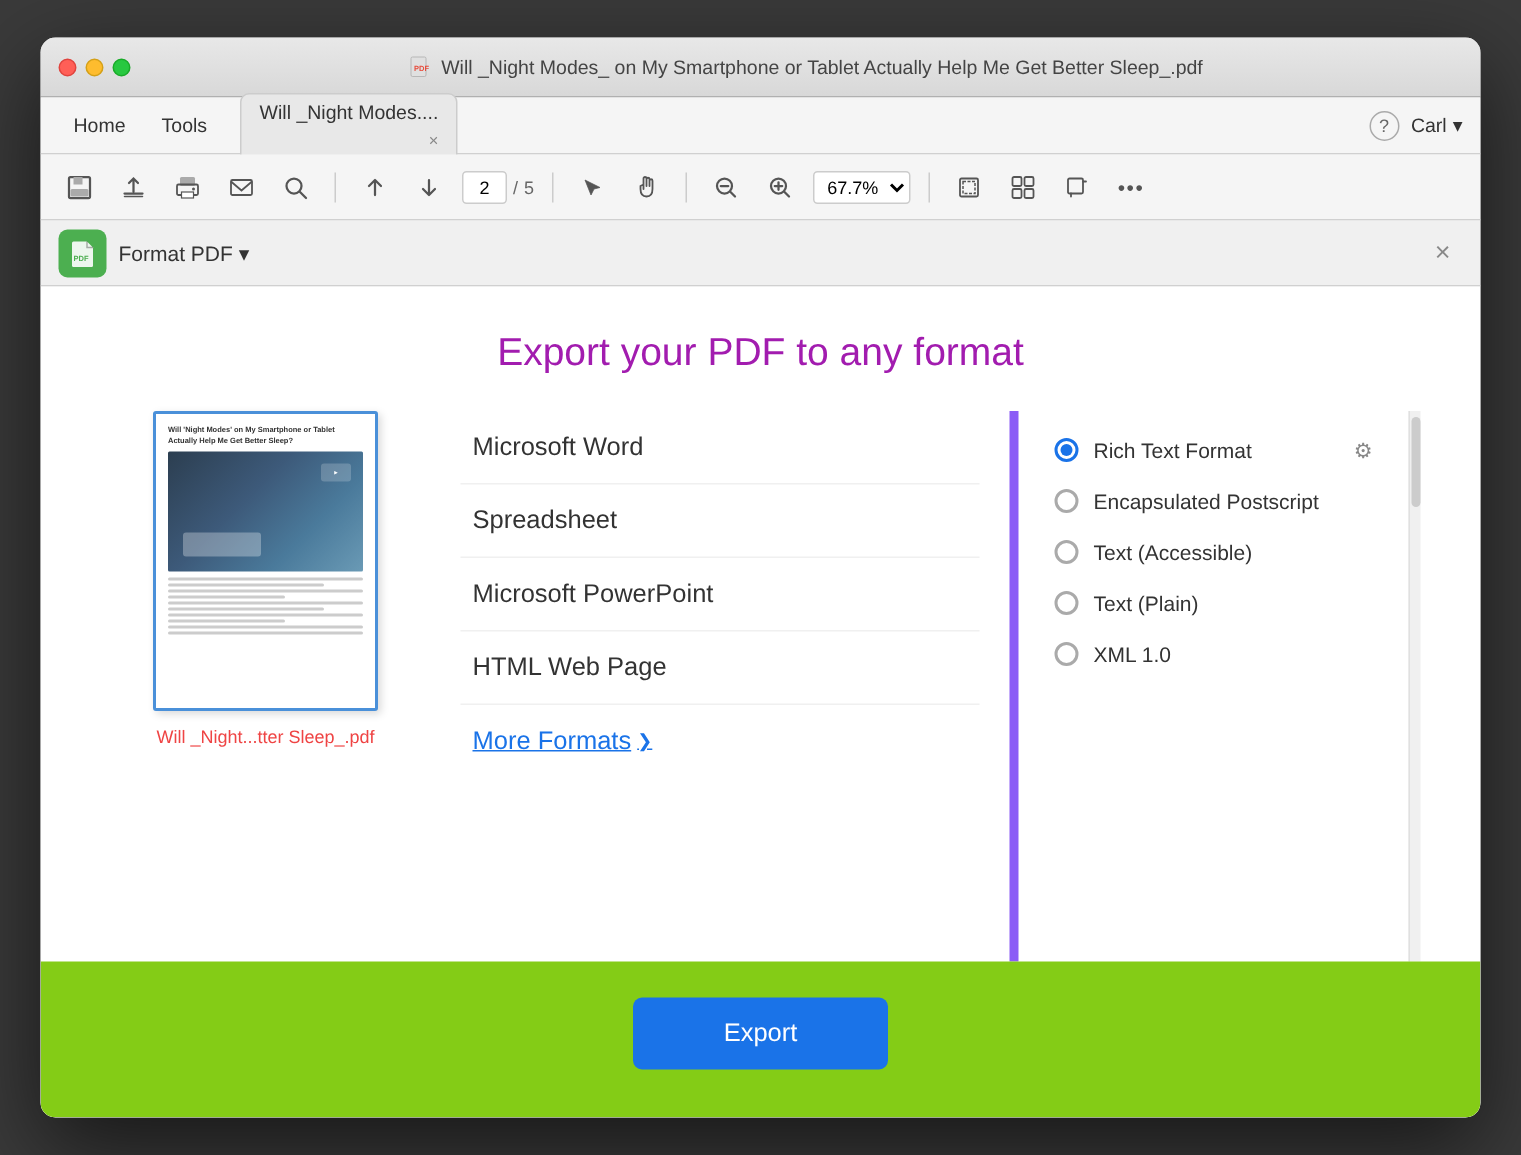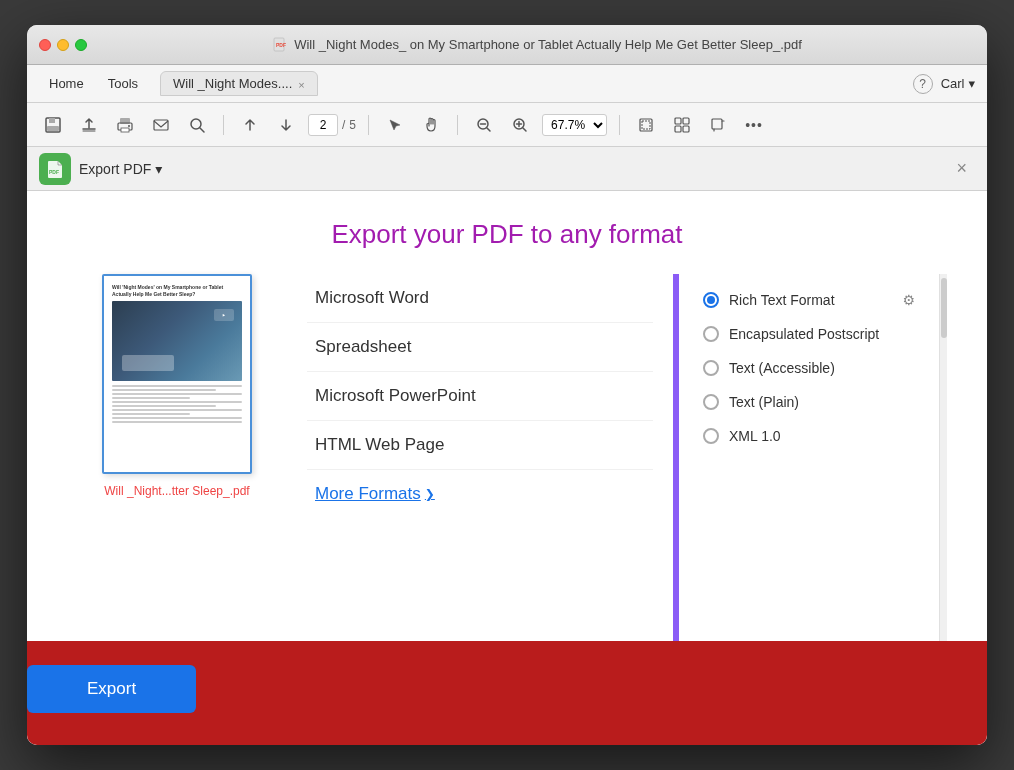--- a/index.html
+++ b/index.html
@@ -87,20 +87,21 @@
       padding: 4px 12px;
       font-size: 13px;
       color: #333;
       background: #e8e8e8;
       border: 1px solid #ccc;
       border-radius: 6px 6px 0 0;
       display: flex;
       align-items: flex-end;
       gap: 6px;
       cursor: pointer;
+      flex-direction: column;
     }
     .tab-close {
       font-size: 11px;
       color: #888;
       cursor: pointer;
     }
     .menubar-right {
       display: flex;
       align-items: center;
       gap: 8px;
@@ -176,20 +177,21 @@
       align-items: center;
     }
     .zoom-select {
       height: 22px;
       border: 1px solid #ccc;
       border-radius: 3px;
       font-size: 12px;
       padding: 0 4px;
       background: white;
       cursor: pointer;
+      text-align: center;
     }
     
     .export-panel-bar {
       background: #f0f0f0;
       height: 44px;
       display: flex;
       align-items: center;
       padding: 0 12px;
       border-bottom: 1px solid #d0d0d0;
       flex-shrink: 0;
@@ -375,22 +377,23 @@
     }
     .subformat-settings {
       margin-left: auto;
       color: #888;
       font-size: 14px;
       cursor: pointer;
     }
     
     .export-button-area {
       display: flex;
+      justify-content: center;
       padding: 24px 0 32px;
-      background: #b91c1c;
+      background: #84cc16;
       flex-shrink: 0;
     }
     .export-button {
       background: #1a73e8;
       color: white;
       border: none;
       padding: 14px 60px;
       font-size: 17px;
       font-weight: 500;
       border-radius: 6px;
@@ -560,21 +563,21 @@
 
   <div class="export-panel-bar">
     <div class="export-icon">
       <svg width="20" height="20" viewBox="0 0 20 20" fill="none">
         <path d="M5 2h8l4 4v12a1 1 0 01-1 1H4a1 1 0 01-1-1V3a1 1 0 011-1z" fill="rgba(255,255,255,0.9)"></path>
         <path d="M13 2v4h4" stroke="rgba(0,0,0,0.3)" stroke-width="1"></path>
         <text x="4" y="15" font-size="5" fill="#4caf50" font-weight="bold">PDF</text>
       </svg>
     </div>
     <div class="export-title">
-      <span>Export PDF</span>
+      <span>Format PDF</span>
       <span style="cursor:pointer;">▾</span>
     </div>
     <div class="export-close">×</div>
   </div>
 
   <div class="main-content">
     <h1 class="export-heading">Export your PDF to any format</h1>
     <div class="export-body">
 
       <div class="pdf-thumbnail-area">

